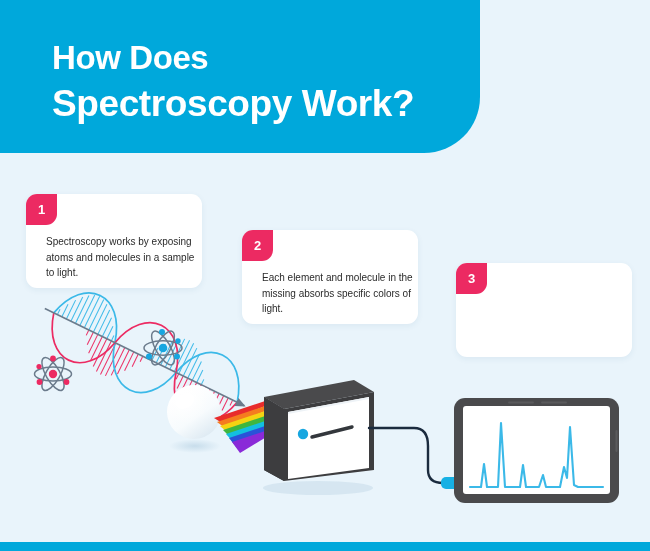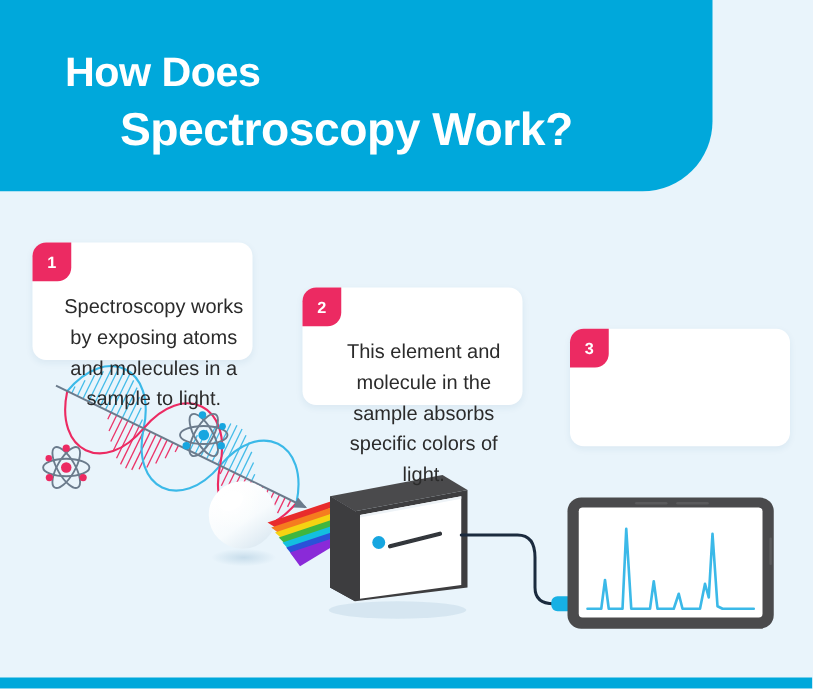--- a/index.html
+++ b/index.html
@@ -19,21 +19,21 @@
     height: 551px;
     background: #e9f4fb;
     overflow: hidden;
   }
 
   
   .header {
     position: absolute;
     left: 0;
     top: 0;
-    width: 570px;
+    width: 480px;
     height: 153px;
     background: #00a8db;
     border-bottom-right-radius: 56px;
   }
   .header-title {
     position: absolute;
     left: 52px;
     top: 36px;
     width: 500px;
     color: #ffffff;
@@ -41,21 +41,20 @@
     font-weight: bold;
     line-height: 1.32;
     letter-spacing: -0.4px;
   }
   .header-line {
     display: block;
     white-space: nowrap;
   }
   .header-line.l2 {
     font-size: 37px;
-    margin-left: 44px;
   }
 
   
   .bottom-bar {
     position: absolute;
     left: 0;
     bottom: 0;
     width: 650px;
     height: 9px;
     background: #00a8db;
@@ -84,23 +83,22 @@
     align-items: center;
     justify-content: center;
     line-height: 1;
   }
   .card-text {
     position: absolute;
     left: 20px;
     top: 40px;
     right: 2px;
     color: #2b2b2b;
-    font-size: 16px;
+    font-size: 10px;
     line-height: 1.55;
-    text-align: center;
   }
 
   #card1 { left: 26px;  top: 194px; width: 176px; height: 94px; }
   #card2 { left: 242px; top: 230px; width: 176px; height: 94px; }
   #card3 { left: 456px; top: 263px; width: 176px; height: 94px; }
 
   
   .illus {
     position: absolute;
     left: 0;
@@ -295,21 +293,21 @@
     </g>
   </svg>
 
   <div class="card" id="card1">
     <div class="card-badge">1</div>
     <div class="card-text">Spectroscopy works by exposing atoms and molecules in a sample to light.</div>
   </div>
 
   <div class="card" id="card2">
     <div class="card-badge">2</div>
-    <div class="card-text">This element and molecule in the sample absorbs specific colors of light.</div>
+    <div class="card-text">Each element and molecule in the missing absorbs specific colors of light.</div>
   </div>
 
   <div class="card" id="card3">
     <div class="card-badge">3</div>
   </div>
 
   <div class="bottom-bar"></div>
 </div>
 
 </body></html>

